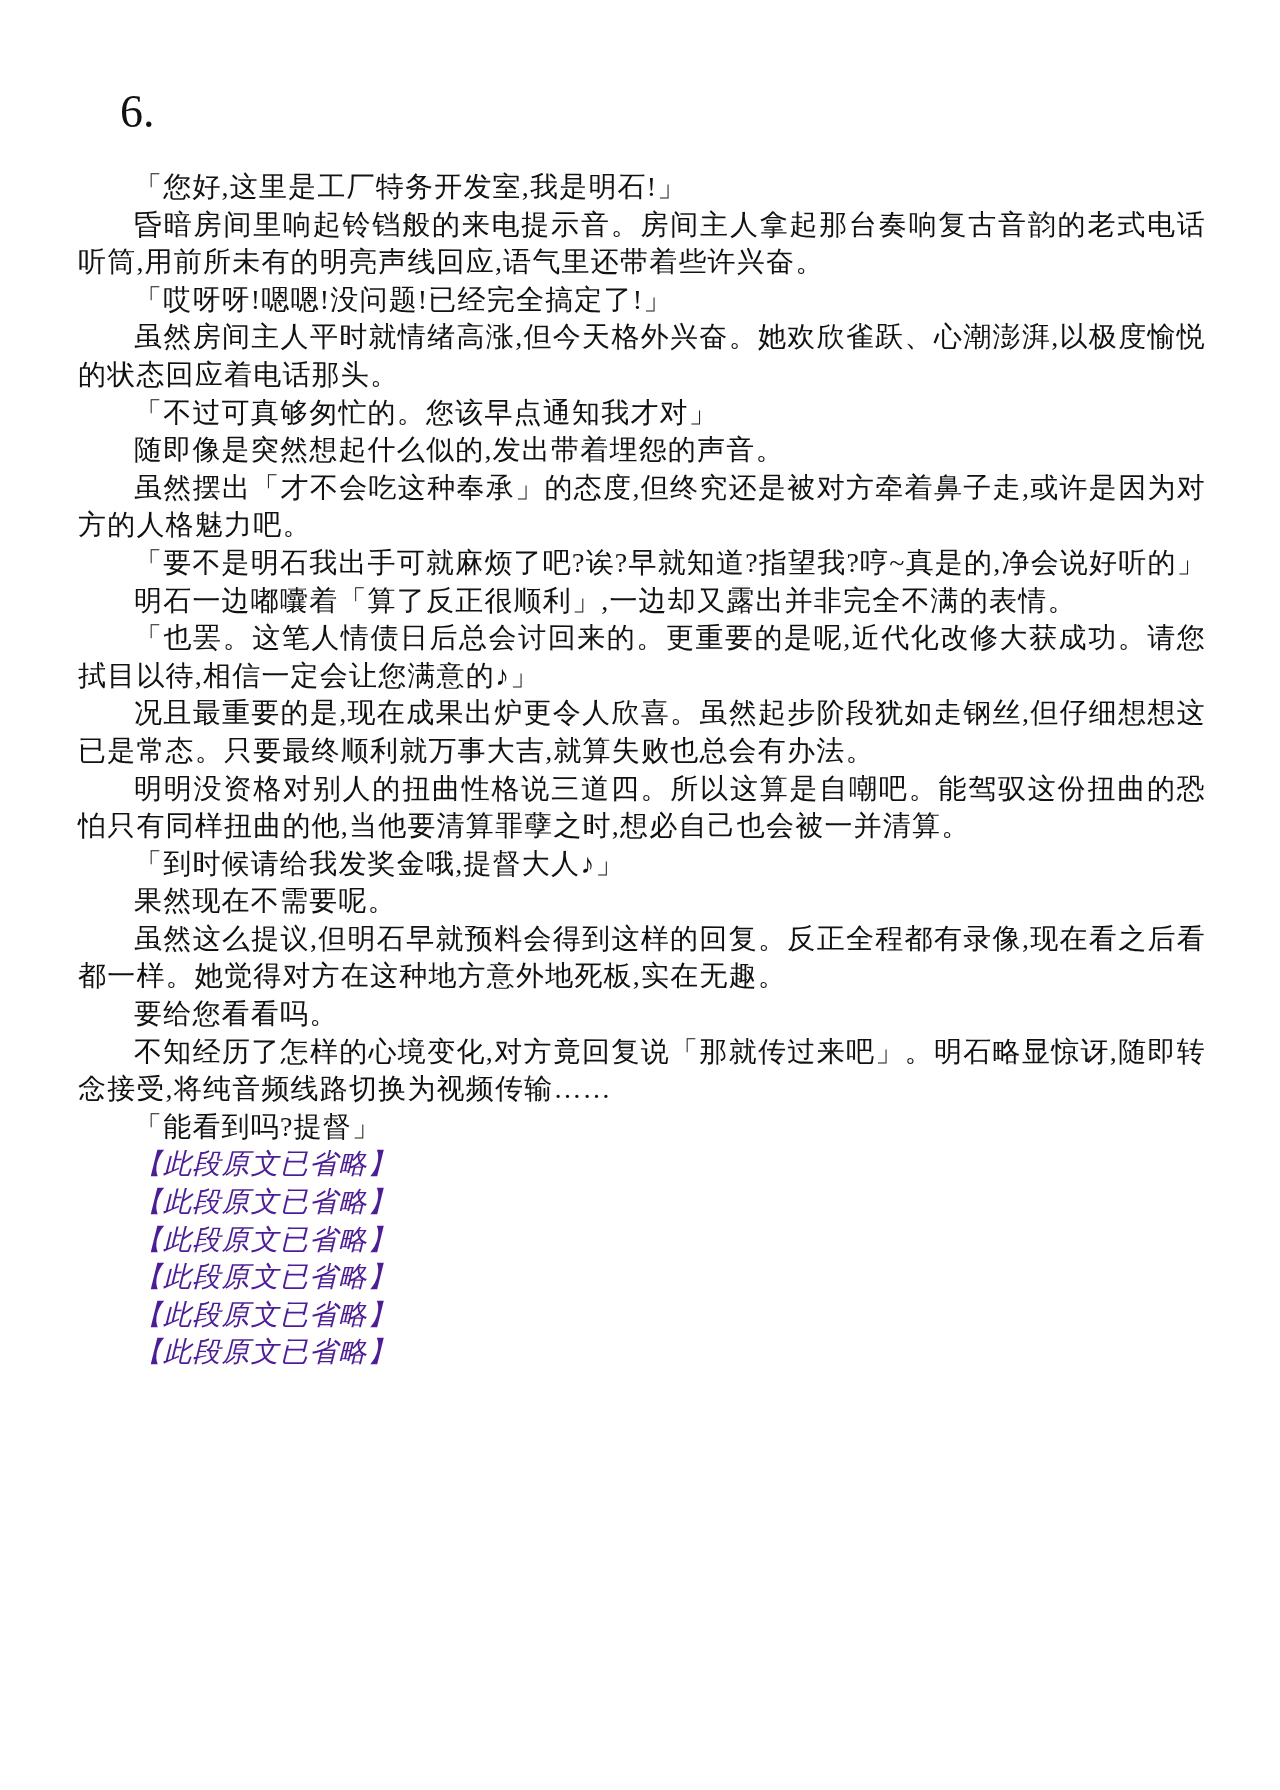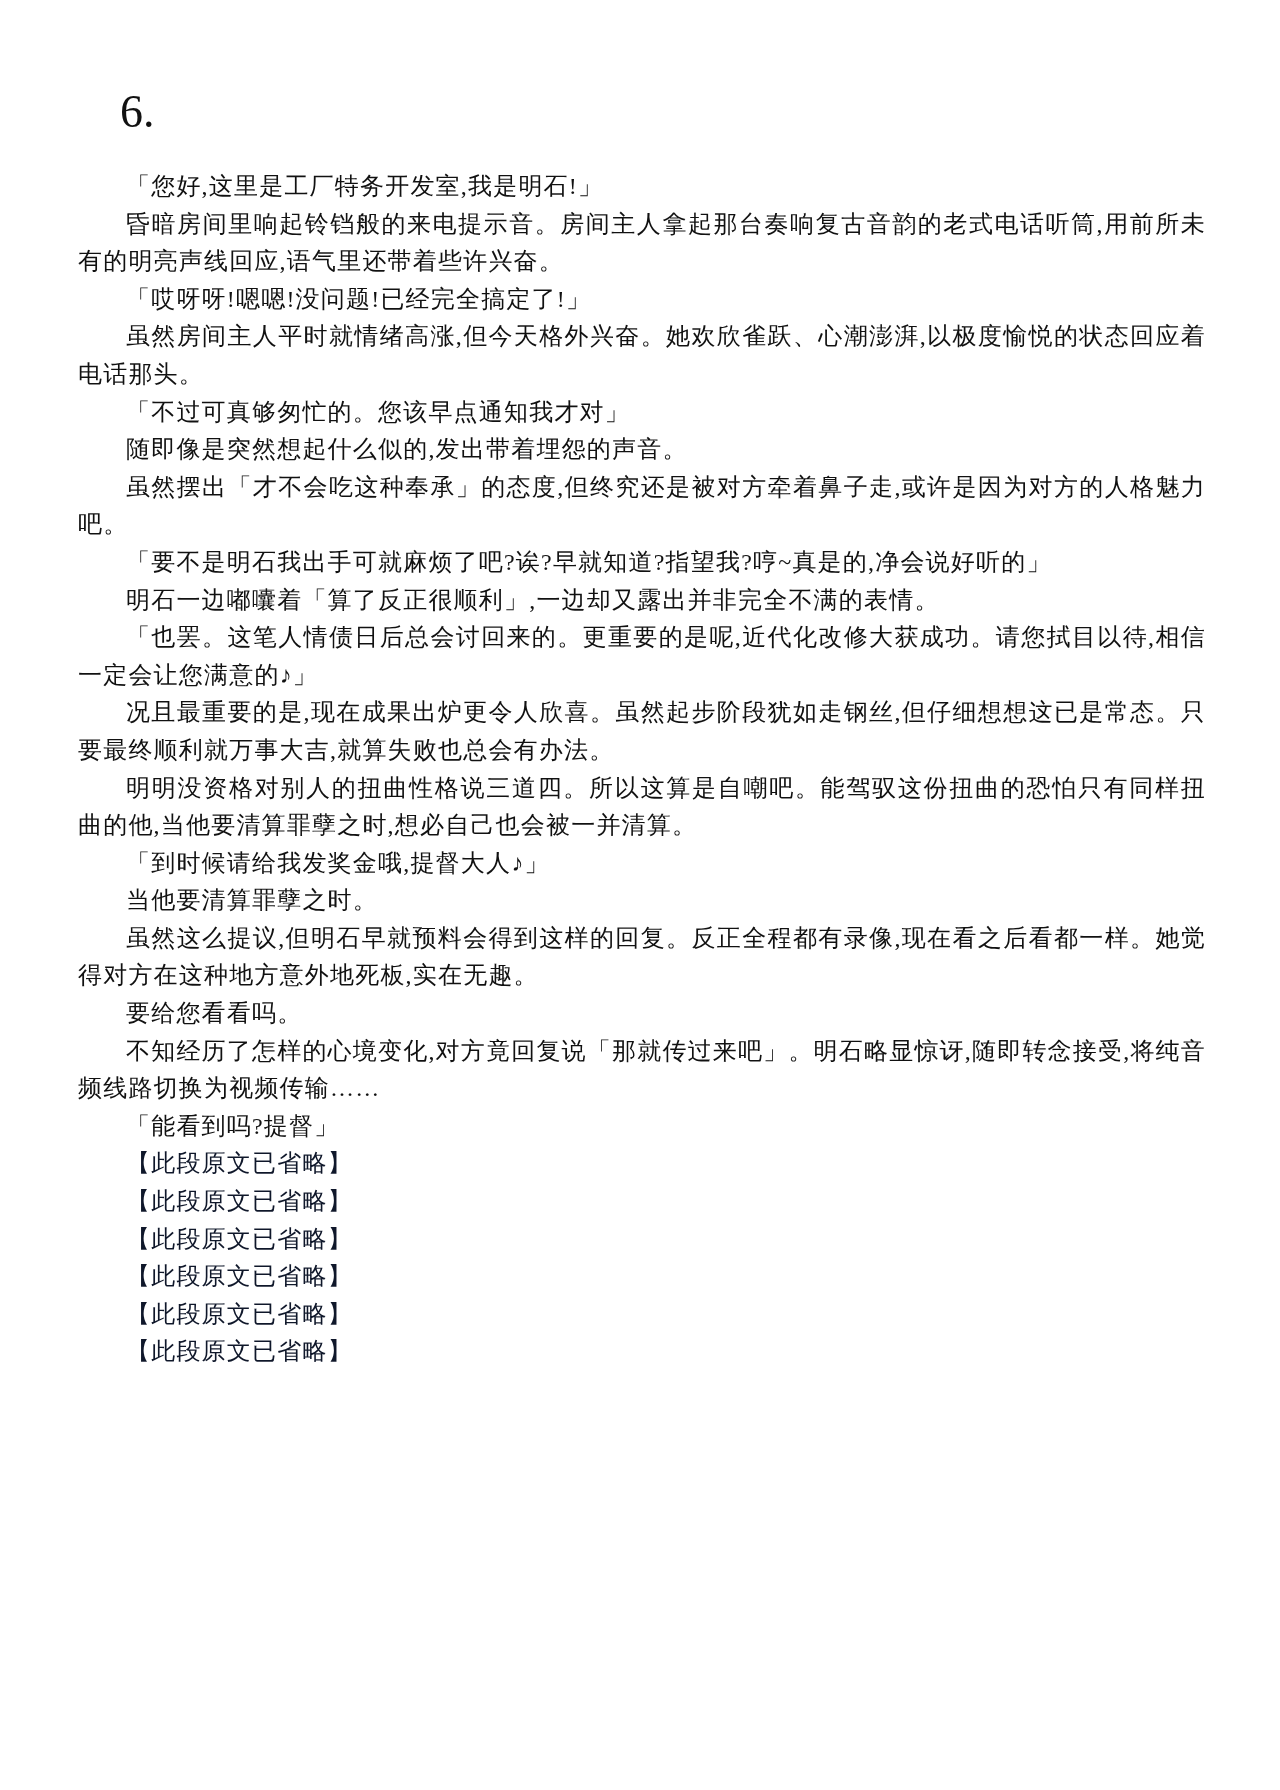--- a/index.html
+++ b/index.html
@@ -22,33 +22,34 @@
     left: 120px;
     font-size: 46px;
     line-height: 1.2;
     color: #111111;
   }
   .text-body {
     position: absolute;
     top: 168px;
     left: 78px;
     width: 1128px;
-    font-size: 24px;
+    font-size: 28px;
     line-height: 37.6px;
     text-align: justify;
     color: #111111;
   }
   .para {
     margin: 0;
     padding: 0;
     text-indent: 2em;
     letter-spacing: 1.2px;
   }
   .para.redacted {
-    color: #0f172a;
+    color: #4c1d95;
+    font-style: italic;
   }
 </style>
 </head>
 <body>
 
 <div class="page">
   <div class="chapter-number">6.</div>
   <div class="text-body" id="paragraph-container">
       <p class="para">「您好,这里是工厂特务开发室,我是明石!」</p>
       <p class="para">昏暗房间里响起铃铛般的来电提示音。房间主人拿起那台奏响复古音韵的老式电话听筒,用前所未有的明亮声线回应,语气里还带着些许兴奋。</p>
@@ -56,21 +57,21 @@
       <p class="para">虽然房间主人平时就情绪高涨,但今天格外兴奋。她欢欣雀跃、心潮澎湃,以极度愉悦的状态回应着电话那头。</p>
       <p class="para">「不过可真够匆忙的。您该早点通知我才对」</p>
       <p class="para">随即像是突然想起什么似的,发出带着埋怨的声音。</p>
       <p class="para">虽然摆出「才不会吃这种奉承」的态度,但终究还是被对方牵着鼻子走,或许是因为对方的人格魅力吧。</p>
       <p class="para">「要不是明石我出手可就麻烦了吧?诶?早就知道?指望我?哼~真是的,净会说好听的」</p>
       <p class="para">明石一边嘟囔着「算了反正很顺利」,一边却又露出并非完全不满的表情。</p>
       <p class="para">「也罢。这笔人情债日后总会讨回来的。更重要的是呢,近代化改修大获成功。请您拭目以待,相信一定会让您满意的♪」</p>
       <p class="para">况且最重要的是,现在成果出炉更令人欣喜。虽然起步阶段犹如走钢丝,但仔细想想这已是常态。只要最终顺利就万事大吉,就算失败也总会有办法。</p>
       <p class="para">明明没资格对别人的扭曲性格说三道四。所以这算是自嘲吧。能驾驭这份扭曲的恐怕只有同样扭曲的他,当他要清算罪孽之时,想必自己也会被一并清算。</p>
       <p class="para">「到时候请给我发奖金哦,提督大人♪」</p>
-      <p class="para">当他要清算罪孽之时。</p>
+      <p class="para">果然现在不需要呢。</p>
       <p class="para">虽然这么提议,但明石早就预料会得到这样的回复。反正全程都有录像,现在看之后看都一样。她觉得对方在这种地方意外地死板,实在无趣。</p>
       <p class="para">要给您看看吗。</p>
       <p class="para">不知经历了怎样的心境变化,对方竟回复说「那就传过来吧」。明石略显惊讶,随即转念接受,将纯音频线路切换为视频传输……</p>
       <p class="para">「能看到吗?提督」</p>
       <p class="para redacted">【此段原文已省略】</p>
       <p class="para redacted">【此段原文已省略】</p>
       <p class="para redacted">【此段原文已省略】</p>
       <p class="para redacted">【此段原文已省略】</p>
       <p class="para redacted">【此段原文已省略】</p>
       <p class="para redacted">【此段原文已省略】</p>

